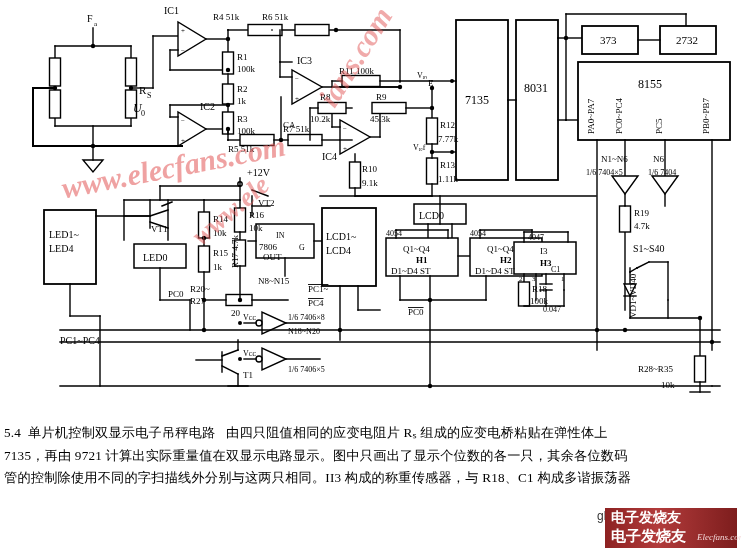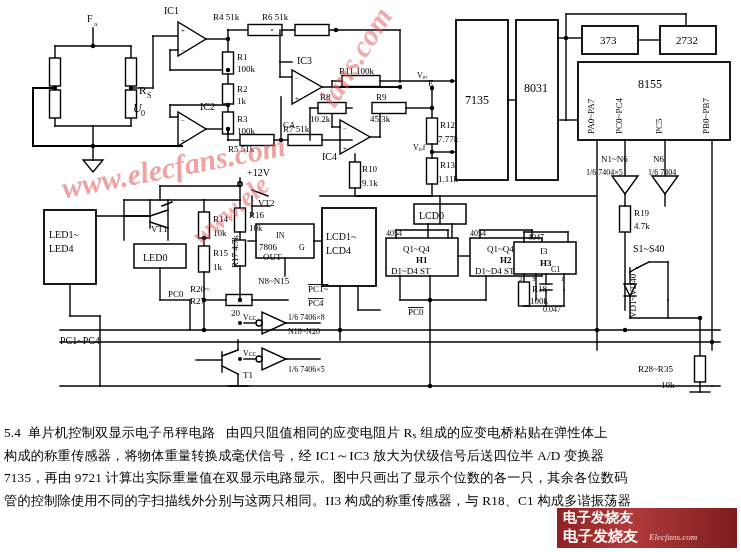--- a/index.html
+++ b/index.html
@@ -14,21 +14,21 @@
   .wm{position:absolute;pointer-events:none;}
   .wm1{left:60px;top:150px;font-family:"Liberation Serif",serif;
        font-size:30px;color:rgba(226,86,86,0.55);
        transform:rotate(-11deg);font-style:italic;font-weight:bold;}
   .wm2{left:300px;top:40px;font-family:"Liberation Serif",serif;
        font-size:30px;color:rgba(226,86,86,0.5);
        transform:rotate(-58deg);font-style:italic;font-weight:bold;}
   .wm3{left:185px;top:195px;font-family:"Liberation Serif",serif;
        font-size:27px;color:rgba(226,86,86,0.5);
        transform:rotate(-40deg);font-style:italic;font-weight:bold;}
-  #logo{position:absolute;right:4px;bottom:4px;width:180px;height:40px;
+  #logo{position:absolute;right:4px;bottom:4px;width:132px;height:40px;
         background:linear-gradient(90deg,#8d2222,#b23b3b 40%,#7d1d1d);}
   #logo .l1{position:absolute;left:6px;top:1px;color:#fff;font-size:14px;
             font-weight:bold;font-family:"Liberation Serif",serif;}
   #logo .l2{position:absolute;left:6px;top:19px;color:#fff;font-size:15px;
             font-weight:bold;font-family:"Liberation Serif",serif;}
   #logo .l3{position:absolute;left:92px;top:24px;color:#f2d7d7;font-size:9px;
             font-style:italic;font-family:"Liberation Serif",serif;}
   #ghost{position:absolute;left:597px;top:509px;font-size:12px;
          font-family:"Liberation Sans",sans-serif;color:#333;}
 </style>
@@ -500,21 +500,20 @@
     </g>
   </svg>
 
   <div class="wm wm1">www.elecfans.com</div>
   <div class="wm wm2">ians.com</div>
   <div class="wm wm3">www.ele</div>
 
   <div id="caption">
     <div class="body">
       <div class="cap-line">5.4  单片机控制双显示电子吊秤电路   由四只阻值相同的应变电阻片 Rₛ 组成的应变电桥粘贴在弹性体上</div>
-      <div class="cap-line">构成的称重传感器，将物体重量转换成毫伏信号，经 IC1～IC3 放大为伏级信号后送四位半 A/D 变换器</div>
       <div class="cap-line">7135，再由 9721 计算出实际重量值在双显示电路显示。图中只画出了显示个位数的各一只，其余各位数码</div>
       <div class="cap-line">管的控制除使用不同的字扫描线外分别与这两只相同。II3 构成的称重传感器，与 R18、C1 构成多谐振荡器</div>
     </div>
   </div>
 
   <div id="ghost">gbx8.ch</div>
 
   <div id="logo">
     <span class="l1">电子发烧友</span>
     <span class="l2">电子发烧友</span>

